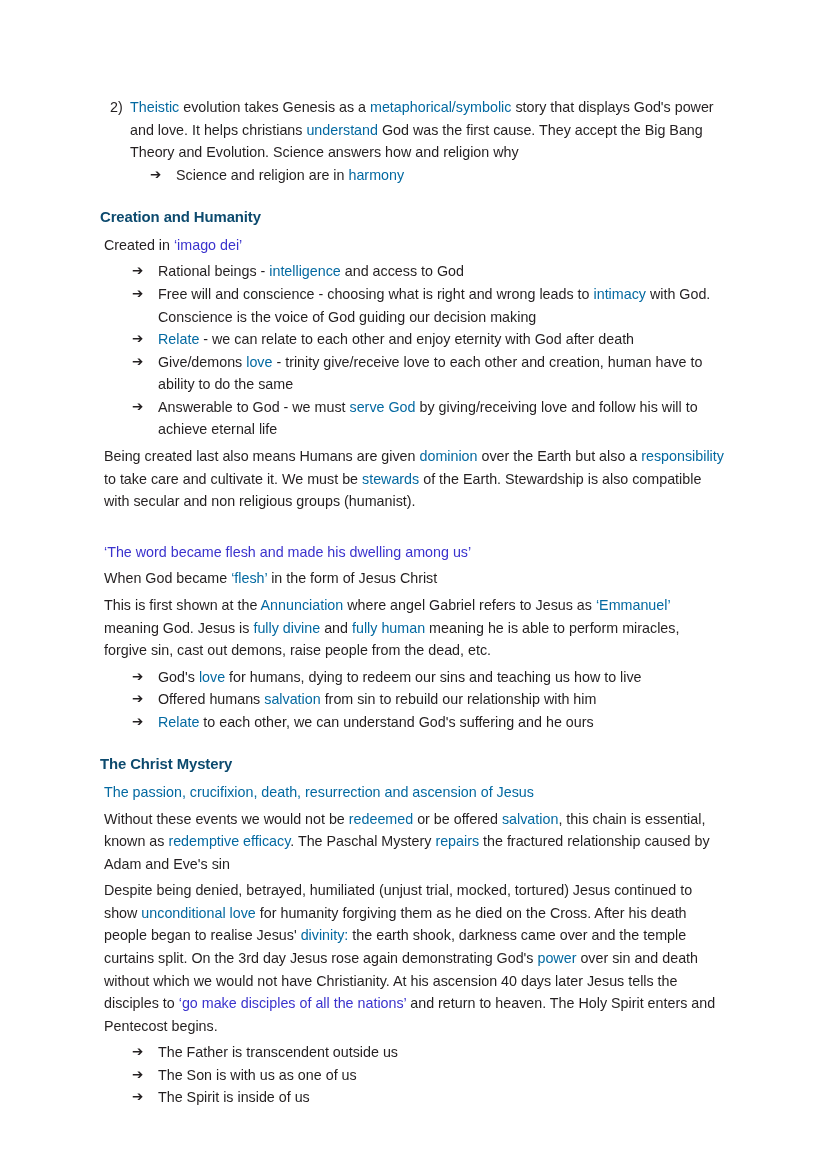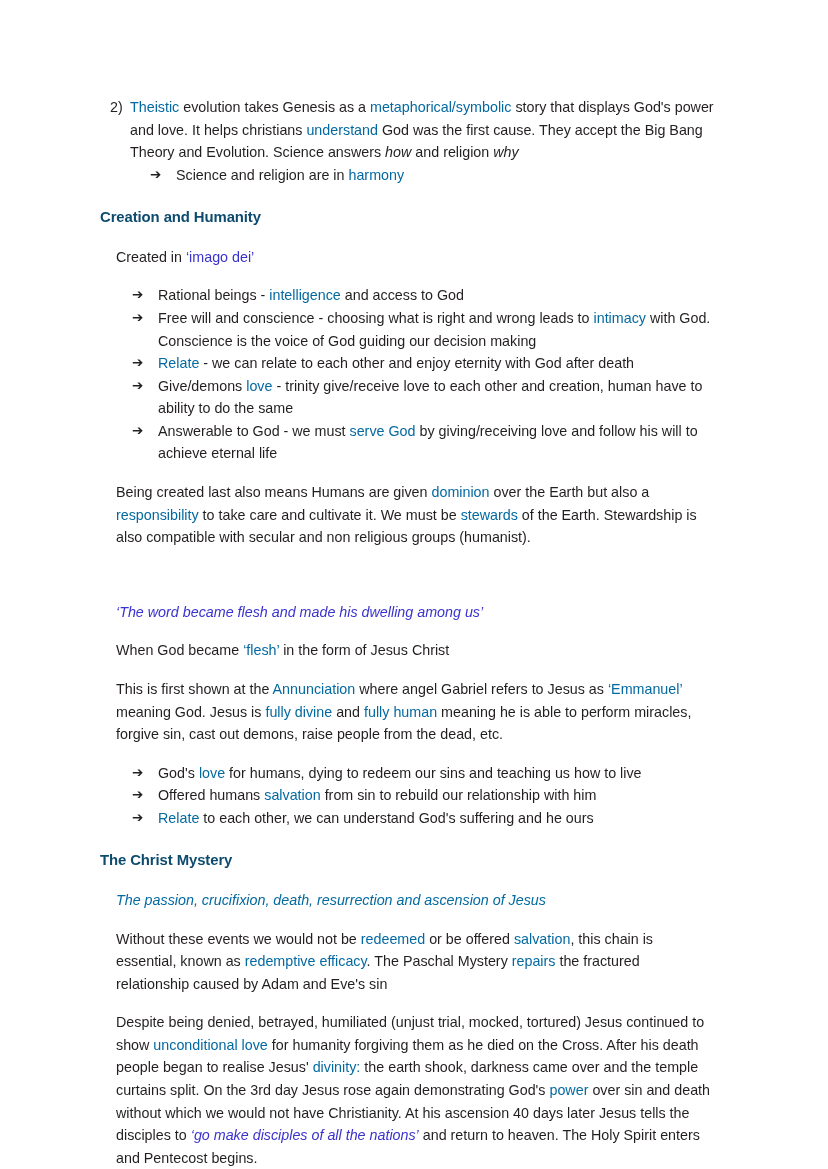--- a/index.html
+++ b/index.html
@@ -48,21 +48,21 @@
 
   h2.heading {
     font-size: 14.9px;
     font-weight: bold;
     margin: 0;
     letter-spacing: -0.1px;
     color: #0c4a6e;
   }
 
   p.para {
-    margin: 16px;
+    margin: 4px;
   }
 
   .bullet {
     display: flex;
     align-items: flex-start;
     margin: 0;
   }
   .bullet .arrow {
     flex: 0 0 auto;
     width: 26px;
@@ -75,21 +75,21 @@
   }
   .bullet.indent-1 { padding-left: 50px; }
   .bullet.indent-1 .btext { }
   .bullet.indent-0 { padding-left: 32px; }
 
   .spacer-lg { height: 20px; }
 
   
   .t-red    { color: #0369a1; }
   .t-blue   { color: #3a32cd; }
-  .t-italic { font-style: italic; }
+  .t-italic { }
 </style>
 </head>
 <body>
 
 <div class="page">
   <div class="doc" id="doc-root">
       <div class="numbered">
         <span class="num">2)</span>
         <span class="num-body"><span class="t-red">Theistic</span><span> evolution takes Genesis as a </span><span class="t-red">metaphorical/symbolic</span><span> story that displays God's power and love. It helps christians </span><span class="t-red">understand</span><span> God was the first cause. They accept the Big Bang Theory and Evolution. Science answers </span><span class="t-italic">how</span><span> and religion </span><span class="t-italic">why</span></span>
       </div>

